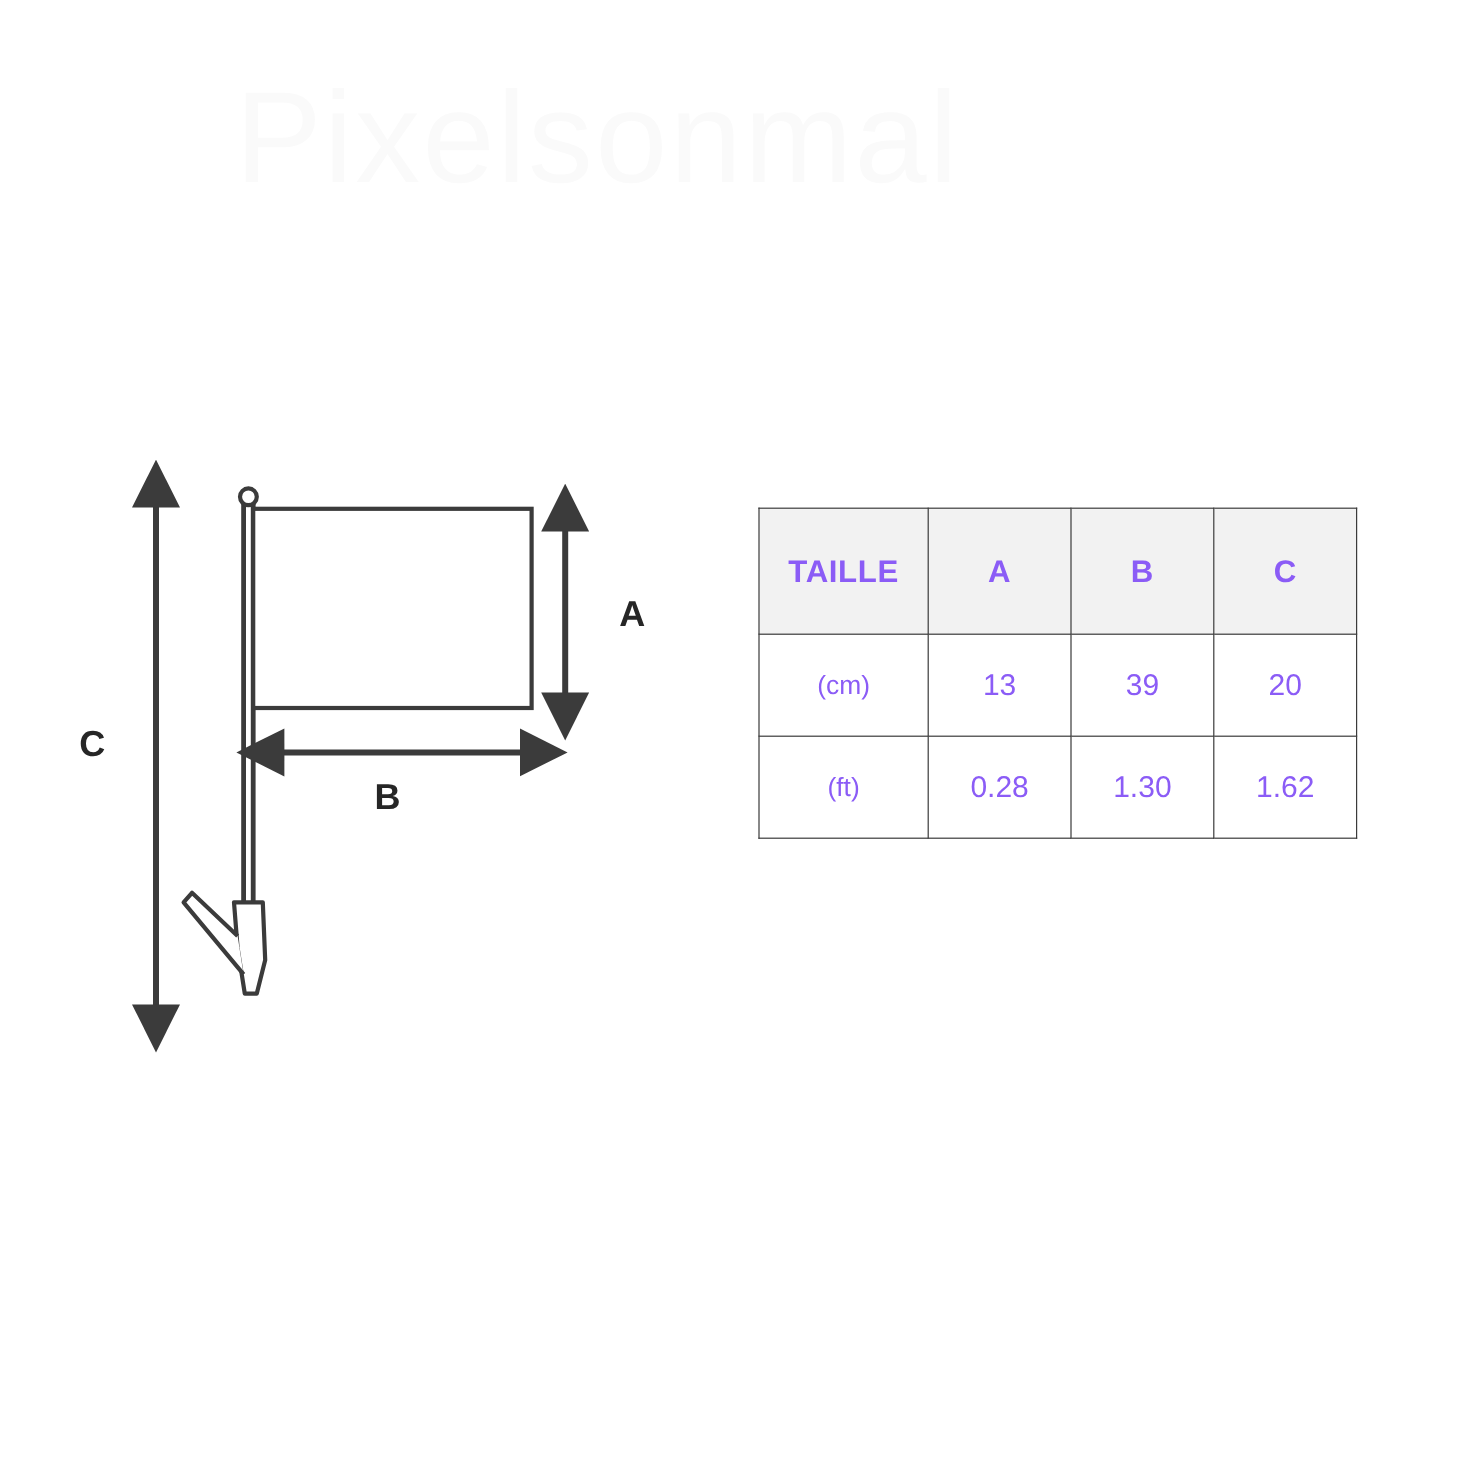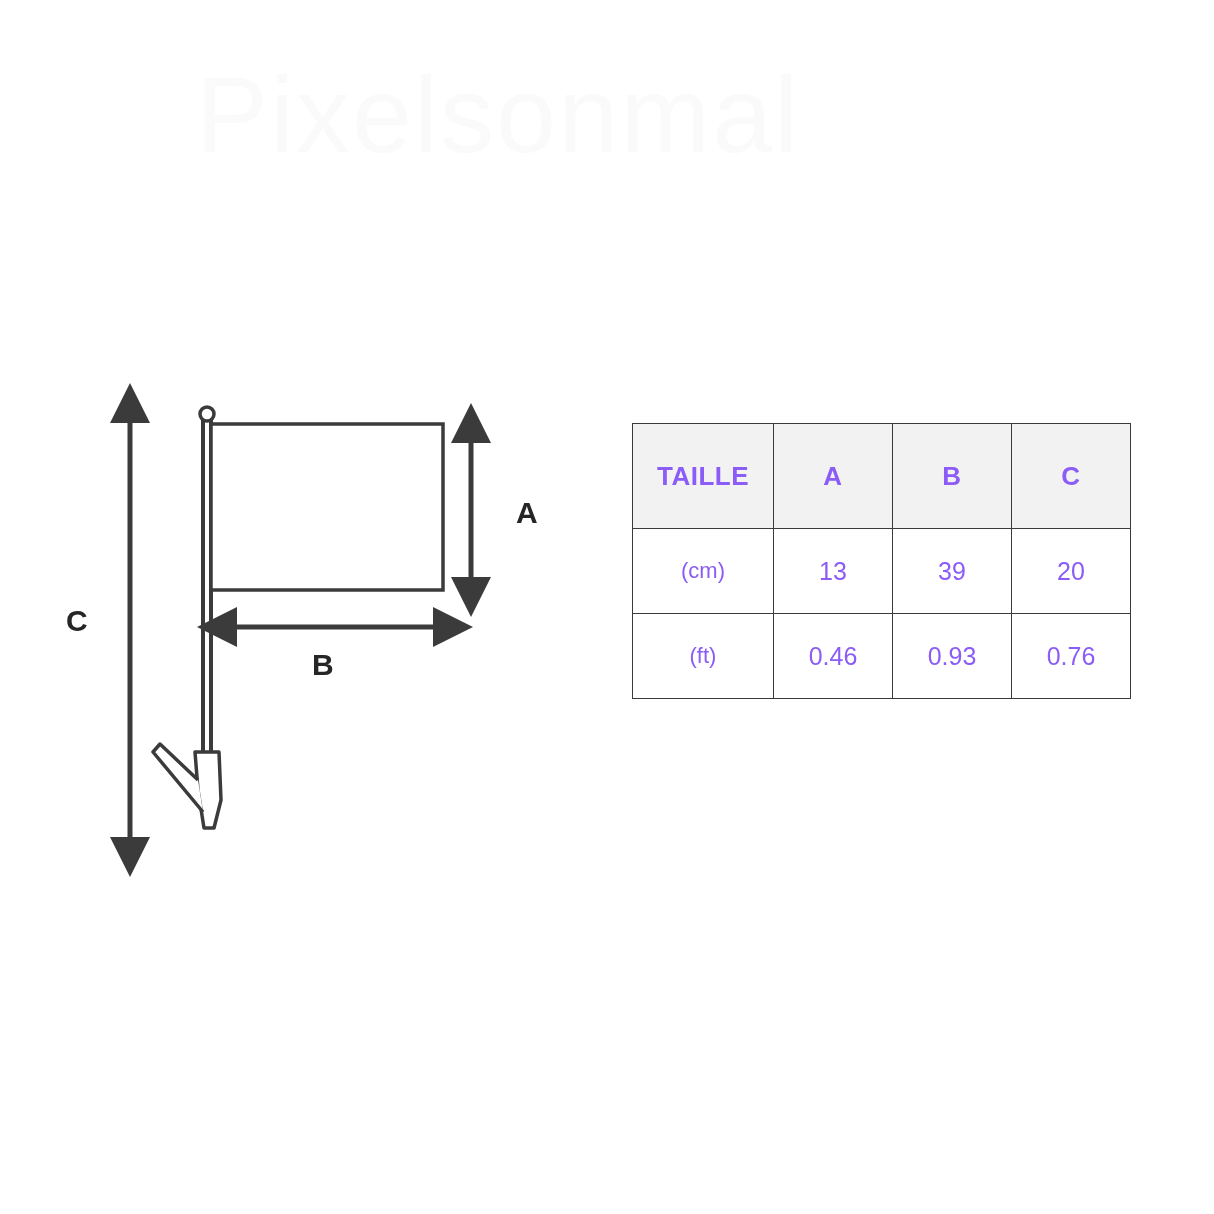--- a/index.html
+++ b/index.html
@@ -143,18 +143,18 @@
   </thead>
   <tbody>
     <tr>
       <td class="rowhead">(cm)</td>
       <td>13</td>
       <td>39</td>
       <td>20</td>
     </tr>
     <tr>
       <td class="rowhead">(ft)</td>
-      <td>0.46</td>
-      <td>0.93</td>
-      <td>0.76</td>
+      <td>0.28</td>
+      <td>1.30</td>
+      <td>1.62</td>
     </tr>
   </tbody>
 </table>
 
 </body></html>

